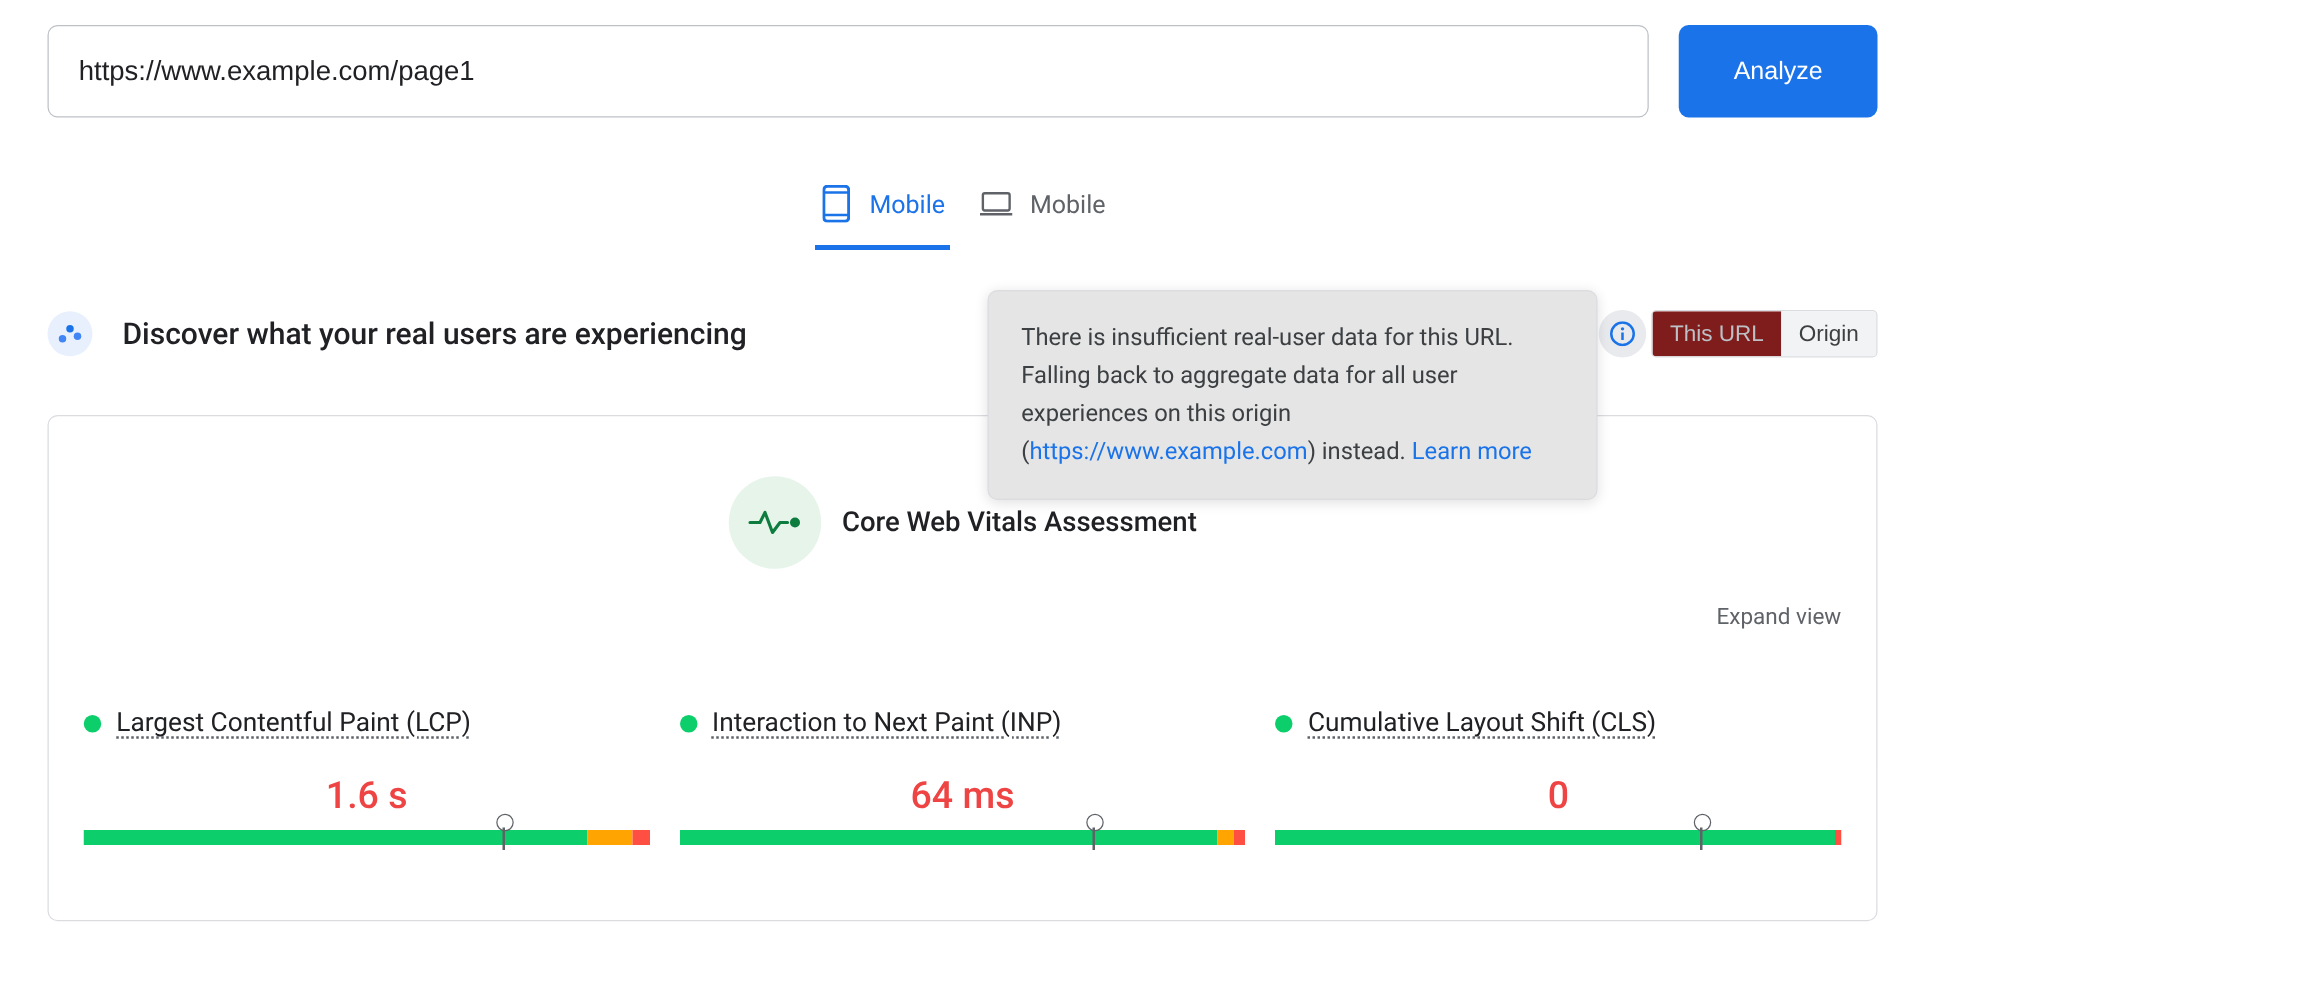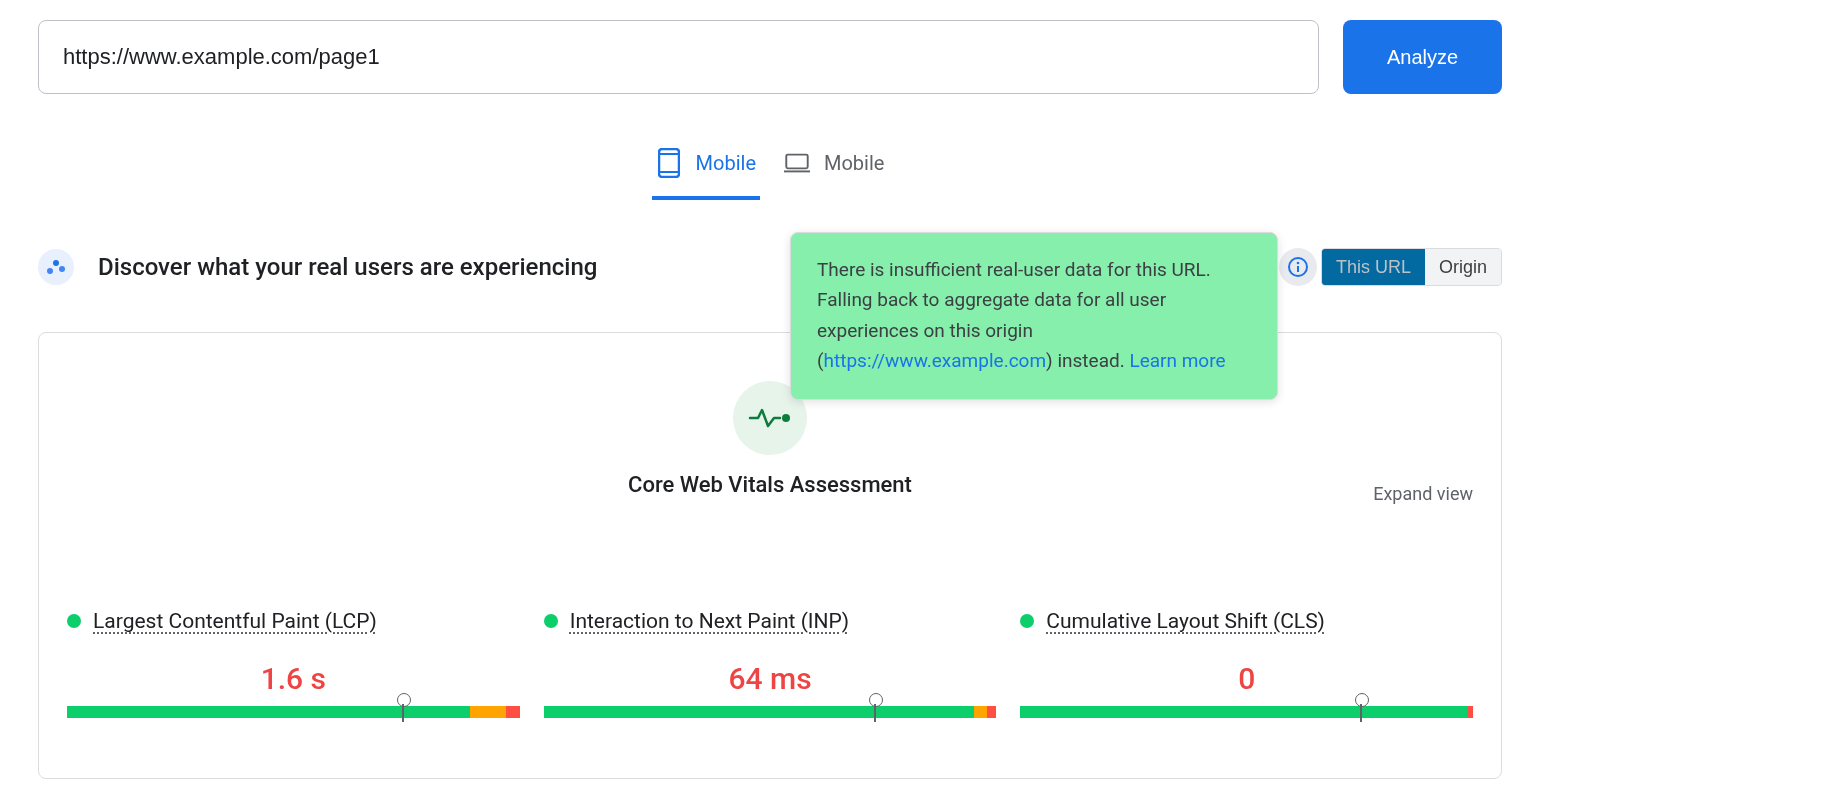--- a/index.html
+++ b/index.html
@@ -90,34 +90,34 @@
 }
 .segmented {
   display: flex;
   border: 1px solid #dadce0;
   border-radius: 4px;
   overflow: hidden;
   height: 38px;
 }
 .seg-btn {
   padding: 0 14px;
-  background: #0369a1;
+  background: #7f1d1d;
   border: none;
   font-size: 18px;
   color: #3c4043;
   cursor: pointer;
 }
 .seg-btn.disabled { color: #bdc1c6; }
 .seg-btn.active { background: #f1f3f4; }
 .tooltip {
   position: absolute;
   top: -16px;
   right: 224px;
   width: 488px;
-  background: #86efac;
+  background: #e5e5e5;
   border: 1px solid #dadce0;
   border-radius: 8px;
   box-shadow: 0 2px 10px rgba(0,0,0,0.12);
   padding: 22px 26px;
   font-size: 19px;
   line-height: 1.6;
   color: #3c4043;
   z-index: 10;
 }
 .tooltip a { color: #1a73e8; text-decoration: none; }
@@ -126,21 +126,20 @@
   border-radius: 8px;
   margin-top: 46px;
   padding: 48px 28px 60px;
   position: relative;
 }
 .assess-row {
   display: flex;
   align-items: center;
   justify-content: center;
   gap: 17px;
-  flex-direction: column;
 }
 .pulse-icon {
   width: 74px; height: 74px; border-radius: 50%;
   background: #e6f4ea;
   display: flex; align-items: center; justify-content: center;
 }
 .assess-title { font-size: 22px; font-weight: 500; }
 .expand-link {
   position: absolute;
   right: 28px;

